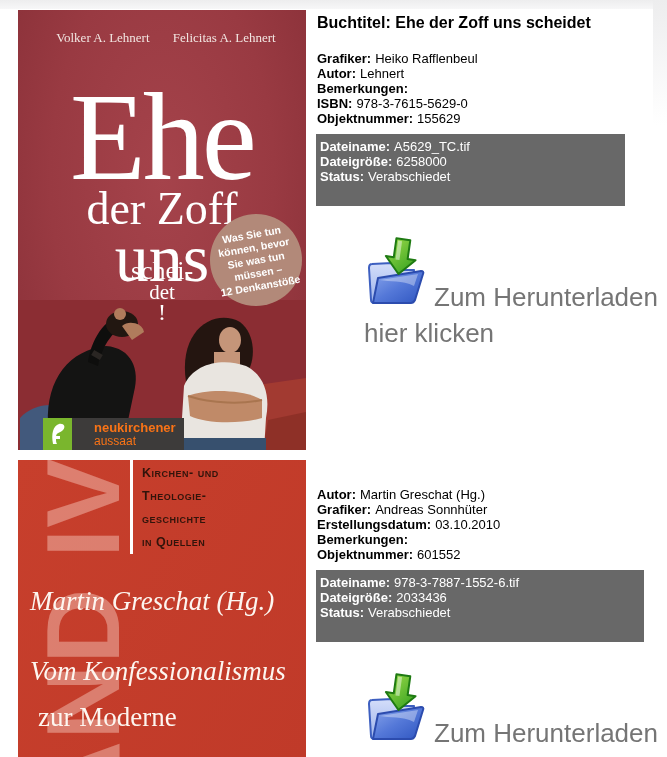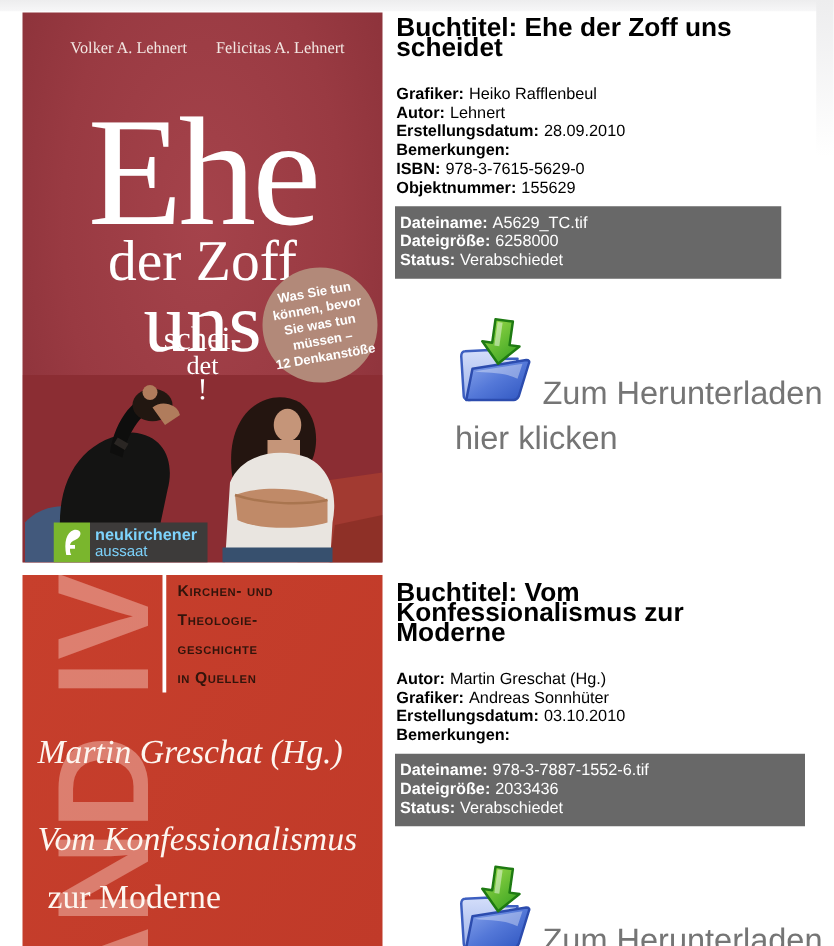--- a/index.html
+++ b/index.html
@@ -35,21 +35,21 @@
 
   .badge{position:absolute;left:192px;top:204px;width:92px;height:92px;border-radius:50%;
     background:#b28979;z-index:4;display:flex;align-items:center;justify-content:center;
     transform:rotate(-10deg);}
   .badge-inner{color:#ffffff;font-size:10.5px;font-weight:bold;line-height:13px;text-align:center;}
 
   .photo{position:absolute;left:0;top:290px;width:288px;height:150px;z-index:2;}
 
   .pub-logo{position:absolute;left:25px;top:408px;height:32px;display:flex;z-index:5;}
   .pub-green{width:29px;height:32px;background:#7ab62d;position:relative;}
-  .pub-label{background:#3d3b3a;color:#7dd3fc;padding:3px 8px 2px 4px;}
+  .pub-label{background:#3d3b3a;color:#f97316;padding:3px 8px 2px 22px;}
   .pub-label .l1{font-size:13px;font-weight:bold;line-height:14px;}
   .pub-label .l2{font-size:12px;line-height:12px;}
 
   .spine{position:absolute;left:13px;top:432px;transform:rotate(-90deg);
     transform-origin:0 0;white-space:nowrap;font-weight:bold;font-size:104px;
     color:rgba(255,226,214,0.40);letter-spacing:1px;line-height:1;z-index:1;}
   .vline{position:absolute;left:112px;top:0;width:3px;height:94px;background:#ffffff;z-index:2;}
   .series{position:absolute;left:124px;top:6px;z-index:2;
     color:#32140b;font-weight:bold;font-size:12.5px;font-variant:small-caps;
     letter-spacing:0.5px;}
@@ -58,25 +58,25 @@
     color:#fdf6f0;font-family:"Liberation Serif",serif;font-style:italic;font-size:27px;}
   .c2-t1{position:absolute;left:12px;top:196px;width:276px;z-index:2;
     color:#fdf6f0;font-family:"Liberation Serif",serif;font-style:italic;font-size:27px;}
   .c2-t2{position:absolute;left:20px;top:242px;width:276px;z-index:2;
     color:#fdf6f0;font-family:"Liberation Serif",serif;font-size:27px;}
 
   
   .info{position:absolute;left:317px;width:330px;color:#000;}
   .info1{top:15px;}
   .info2{top:467px;}
-  .b-title{font-size:21px;font-weight:bold;line-height:16px;width:302px;}
+  .b-title{font-size:16px;font-weight:bold;line-height:16px;width:302px;}
   .fields{margin-top:20px;font-size:13px;line-height:15px;}
   .frow b{margin-right:4px;}
   .filebox{margin-top:8px;margin-left:-1px;background:#686868;color:#ffffff;
-    font-size:13px;line-height:15px;padding:5px 4px 8px 4px;}
+    font-size:13px;line-height:15px;padding:5px 4px 22px 4px;}
   .filebox .frow b{margin-right:4px;}
   .fb1{width:301px;}
   .fb2{width:320px;}
   .download{display:block;margin-top:30px;width:316px;cursor:pointer;
     color:#757575;font-size:26px;line-height:36px;text-decoration:none;margin-left:47px;}
   .download svg{vertical-align:baseline;margin-right:8px;}
 </style>
 </head>
 <body>
 
@@ -161,21 +161,20 @@
     </div>
   </div>
 </div>
 
 <div class="info info1">
   <div class="b-title">Buchtitel: Ehe der Zoff uns scheidet</div>
 
   <div class="fields">
     <div class="frow"><b>Grafiker:</b><span>Heiko Rafflenbeul</span></div>
     <div class="frow"><b>Autor:</b><span>Lehnert</span></div>
-    <div class="frow"><b>Erstellungsdatum:</b><span>28.09.2010</span></div>
     <div class="frow"><b>Bemerkungen:</b><span></span></div>
     <div class="frow"><b>ISBN:</b><span>978-3-7615-5629-0</span></div>
     <div class="frow"><b>Objektnummer:</b><span>155629</span></div>
   </div>
 
   <div class="filebox fb1">
     <div class="frow"><b>Dateiname:</b><span>A5629_TC.tif</span></div>
     <div class="frow"><b>Dateigröße:</b><span>6258000</span></div>
     <div class="frow"><b>Status:</b><span>Verabschiedet</span></div>
   </div>
@@ -201,27 +200,27 @@
     <div>Theologie-</div>
     <div>geschichte</div>
     <div>in Quellen</div>
   </div>
   <div class="c2-editor">Martin Greschat (Hg.)</div>
   <div class="c2-t1">Vom Konfessionalismus</div>
   <div class="c2-t2">zur Moderne</div>
 </div>
 
 <div class="info info2">
-  <div class="b-title">Buchtitel: Vom Konfessionalismus zur Moderne</div>
 
   <div class="fields">
     <div class="frow"><b>Autor:</b><span>Martin Greschat (Hg.)</span></div>
     <div class="frow"><b>Grafiker:</b><span>Andreas Sonnhüter</span></div>
     <div class="frow"><b>Erstellungsdatum:</b><span>03.10.2010</span></div>
     <div class="frow"><b>Bemerkungen:</b><span></span></div>
+    <div class="frow"><b>Objektnummer:</b><span>601552</span></div>
   </div>
 
   <div class="filebox fb2">
     <div class="frow"><b>Dateiname:</b><span>978-3-7887-1552-6.tif</span></div>
     <div class="frow"><b>Dateigröße:</b><span>2033436</span></div>
     <div class="frow"><b>Status:</b><span>Verabschiedet</span></div>
   </div>
 
   <a class="download">
     <svg width="62" height="70" viewBox="0 0 62 70">

